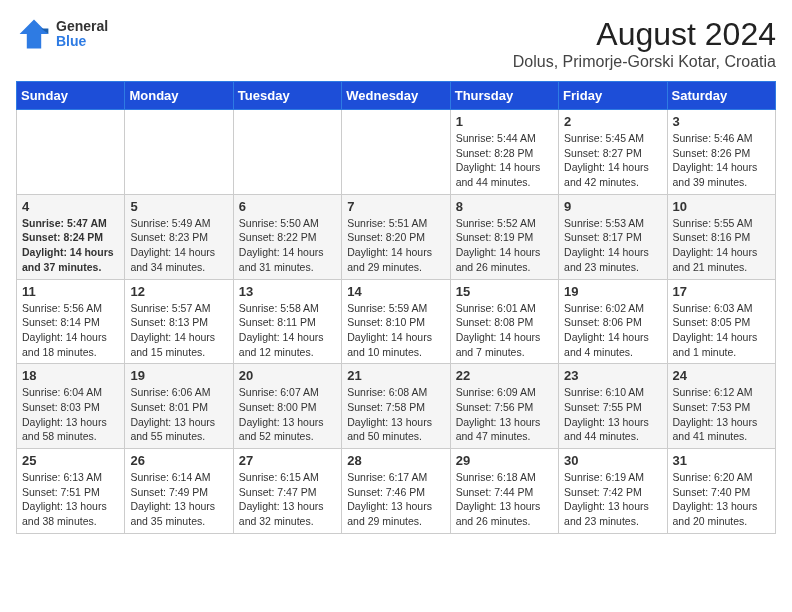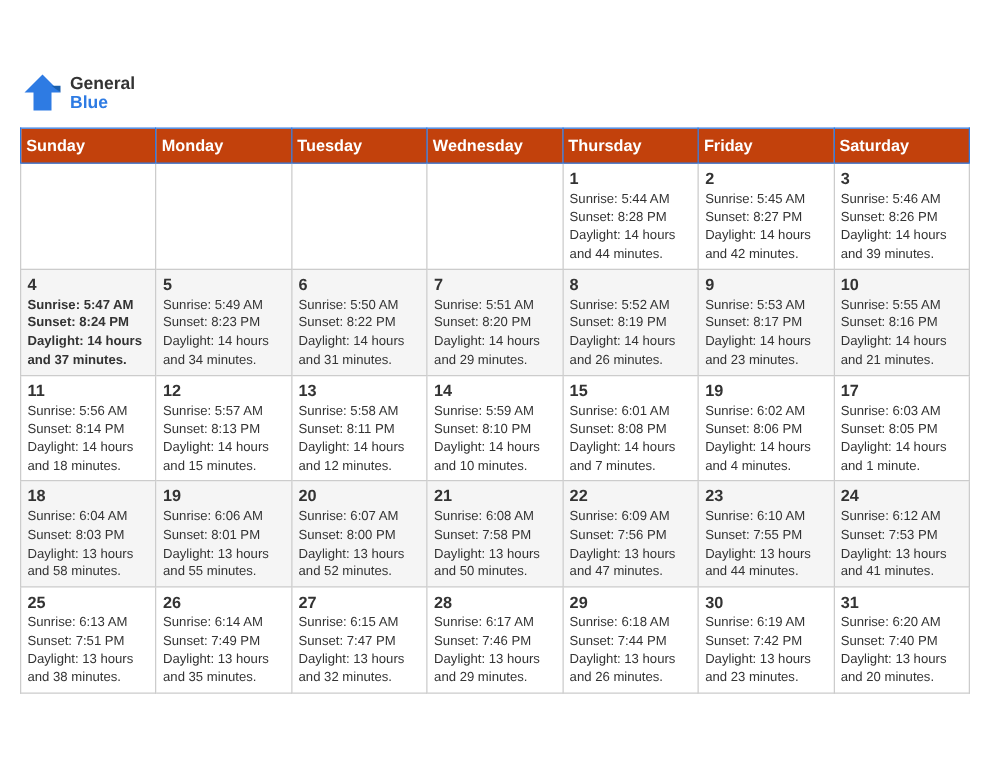--- a/index.html
+++ b/index.html
@@ -8,21 +8,20 @@
       background: #fff;
       width: 792px;
       min-height: 612px;
       padding: 16px;
     }
     .header-area {
       display: flex;
       justify-content: space-between;
       align-items: flex-start;
       margin-bottom: 10px;
-      margin-top: 40px;
     }
     .logo {
       display: flex;
       align-items: center;
       gap: 4px;
     }
     .logo-text {
       display: flex;
       flex-direction: column;
       line-height: 1.1;
@@ -43,21 +42,21 @@
     }
     .location {
       font-size: 16px;
       color: #444;
     }
     table {
       width: 100%;
       border-collapse: collapse;
     }
     thead tr th {
-      background-color: #c2410c;
+      background-color: #1d4ed8;
       color: #fff;
       font-size: 13px;
       font-weight: bold;
       padding: 6px 4px;
       text-align: left;
       border: 1px solid #2e7be3;
     }
     tbody tr td {
       border: 1px solid #ccc;
       vertical-align: top;
@@ -92,20 +91,24 @@
   <div class="logo">
     <svg class="logo-icon" viewBox="0 0 40 40">
       <polygon points="20,4 36,20 28,20 28,36 12,36 12,20 4,20" fill="#2e7be3"></polygon>
       <polygon points="28,14 36,14 36,20" fill="#1a5fad"></polygon>
     </svg>
     <div class="logo-text">
       <span class="logo-general">General</span>
       <span class="logo-blue">Blue</span>
     </div>
   </div>
+  <div class="title-block">
+    <div class="month-year">August 2024</div>
+    <div class="location">Dolus, Primorje-Gorski Kotar, Croatia</div>
+  </div>
 </div>
 
 <table>
   <thead>
     <tr>
     <th>Sunday</th>
         <th>Monday</th>
         <th>Tuesday</th>
         <th>Wednesday</th>
         <th>Thursday</th>

